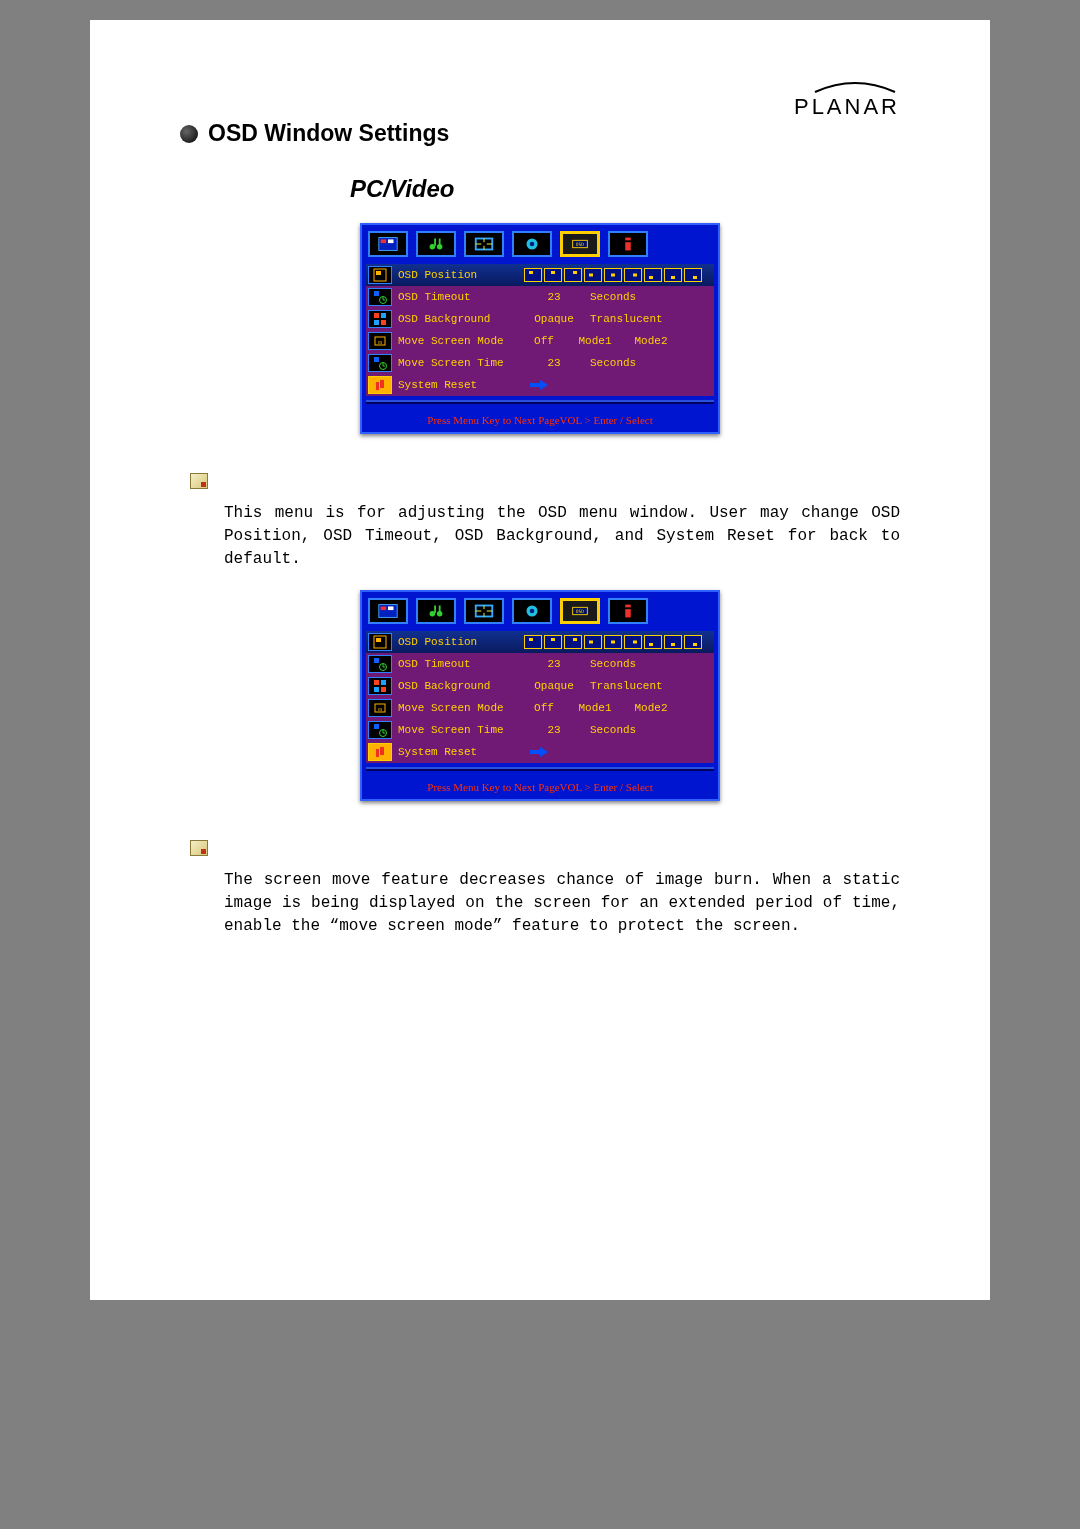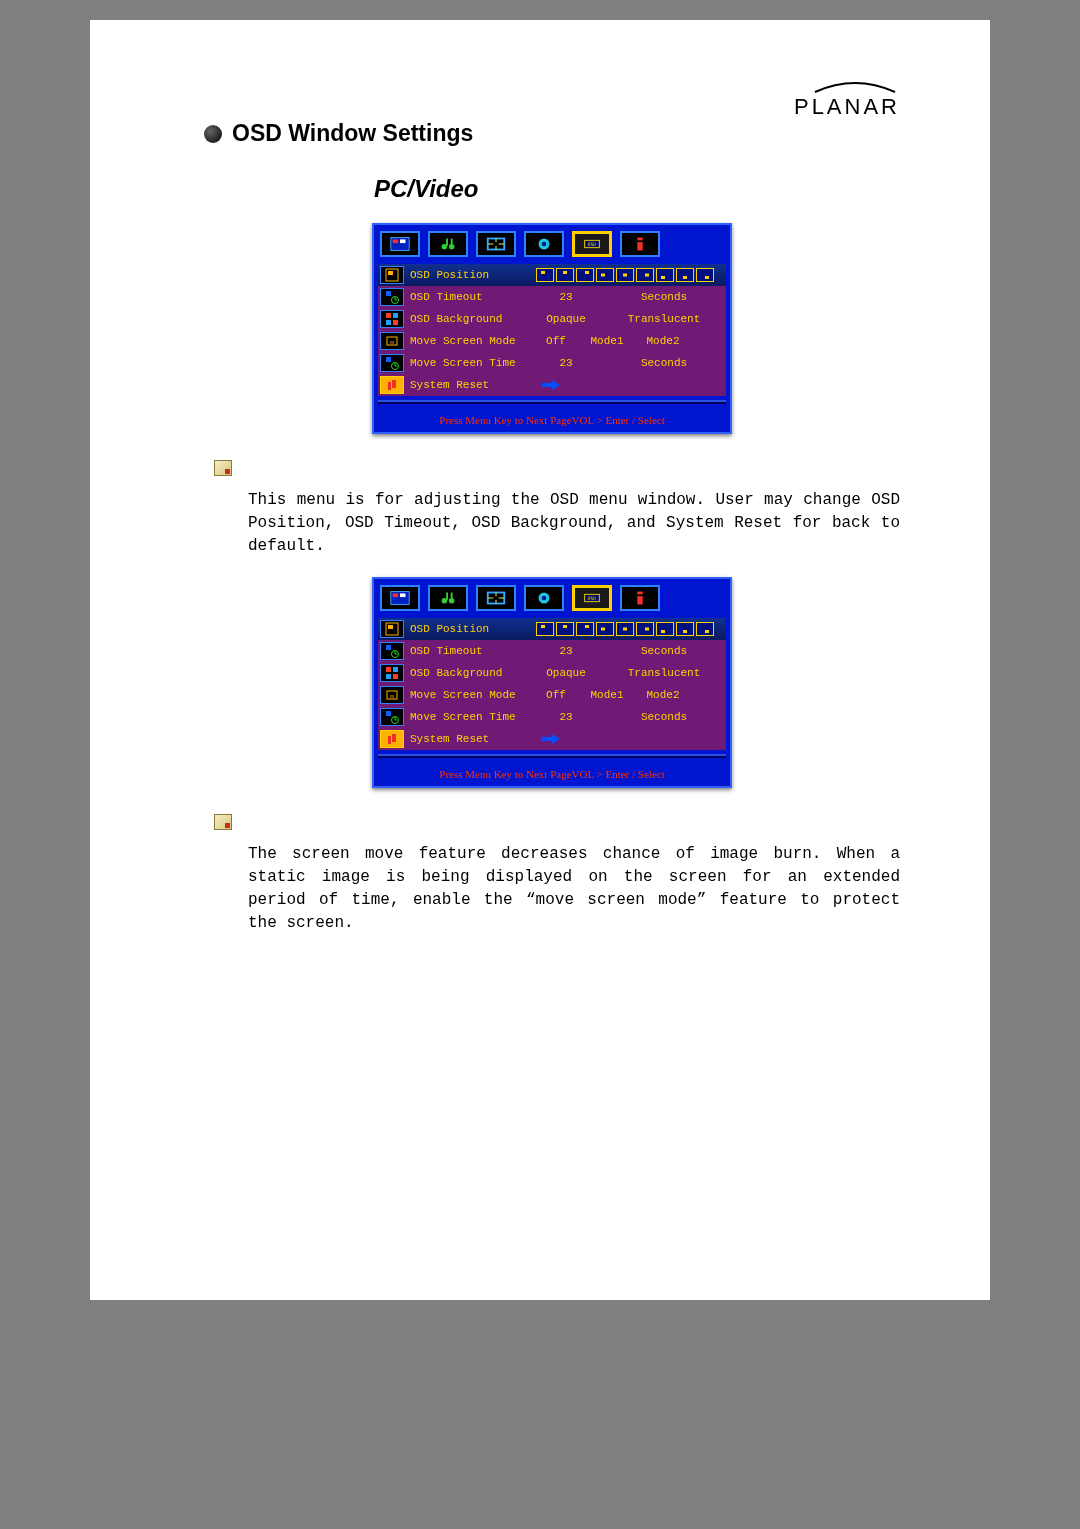--- a/index.html
+++ b/index.html
@@ -7,21 +7,21 @@
     background: #808080;
     font-family: "Segoe UI", Arial, sans-serif;
     display: flex;
     justify-content: center;
     padding: 20px 0;
   }
   .page {
     background: #fff;
     width: 900px;
     min-height: 1280px;
-    padding: 60px 90px 40px 114px;
+    padding: 60px 90px 40px 90px;
     position: relative;
   }
   .logo {
     position: absolute;
     top: 60px;
     right: 90px;
     font-family: "Arial", sans-serif;
     font-size: 22px;
     letter-spacing: 3px;
     font-weight: 300;
@@ -47,21 +47,21 @@
   .subhead {
     font-size: 24px;
     font-weight: 700;
     margin-left: 170px;
     margin-bottom: 20px;
     font-style: italic;
   }
   .osd-wrap {
     display: flex;
     justify-content: center;
-    margin-bottom: 23px;
+    margin-bottom: 36px;
   }
   .osd {
     width: 360px;
     background: #0015d0;
     border: 2px solid #3060ff;
     box-shadow: 0 2px 4px rgba(0,0,0,0.5);
     font-family: "Courier New", monospace;
     font-size: 11px;
     color: #ffd000;
   }
@@ -109,21 +109,21 @@
   }
   .pos-boxes { display: flex; gap: 2px; }
   .pos-box {
     width: 18px; height: 14px;
     background: #001080;
     border: 1px solid #ffd000;
     display: flex; align-items: center; justify-content: center;
   }
   .pos-box svg { width:10px; height:10px; }
   .osd-val { width: 60px; text-align: center; }
-  .osd-val2 { flex:1; text-align: center; }
+  .osd-val2 { flex:1; }
   .arrow-box {
     width: 30px; height: 14px;
     display:flex;align-items:center;justify-content:center;
   }
   .osd-sep {
     height: 4px;
     background: #0015d0;
     border-top: 2px solid #2a50e0;
     border-bottom: 2px solid #000060;
     margin: 4px 0;

